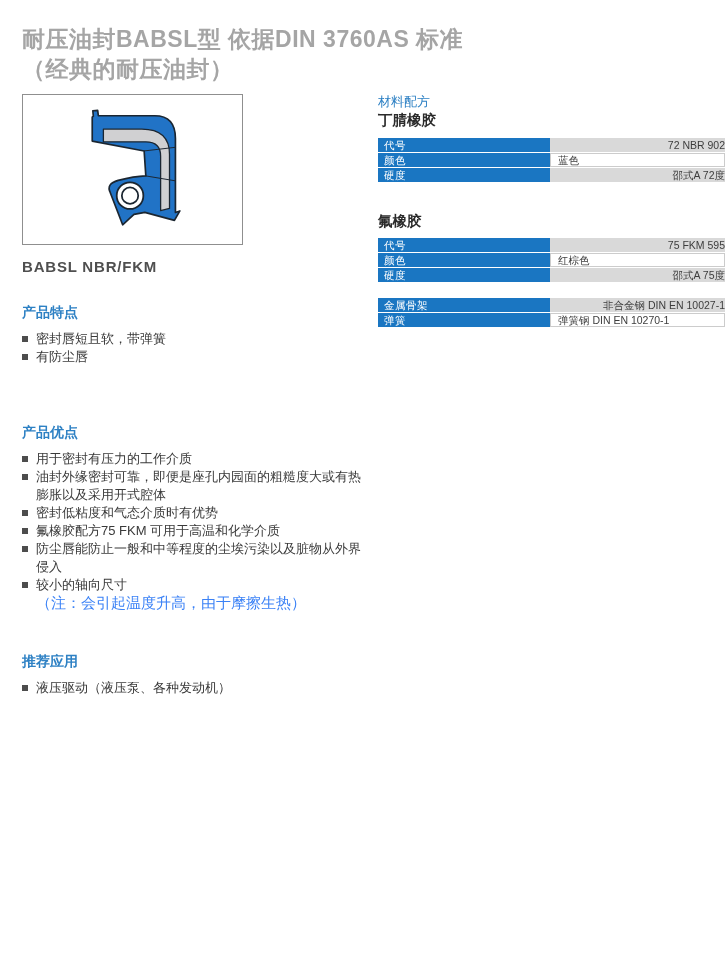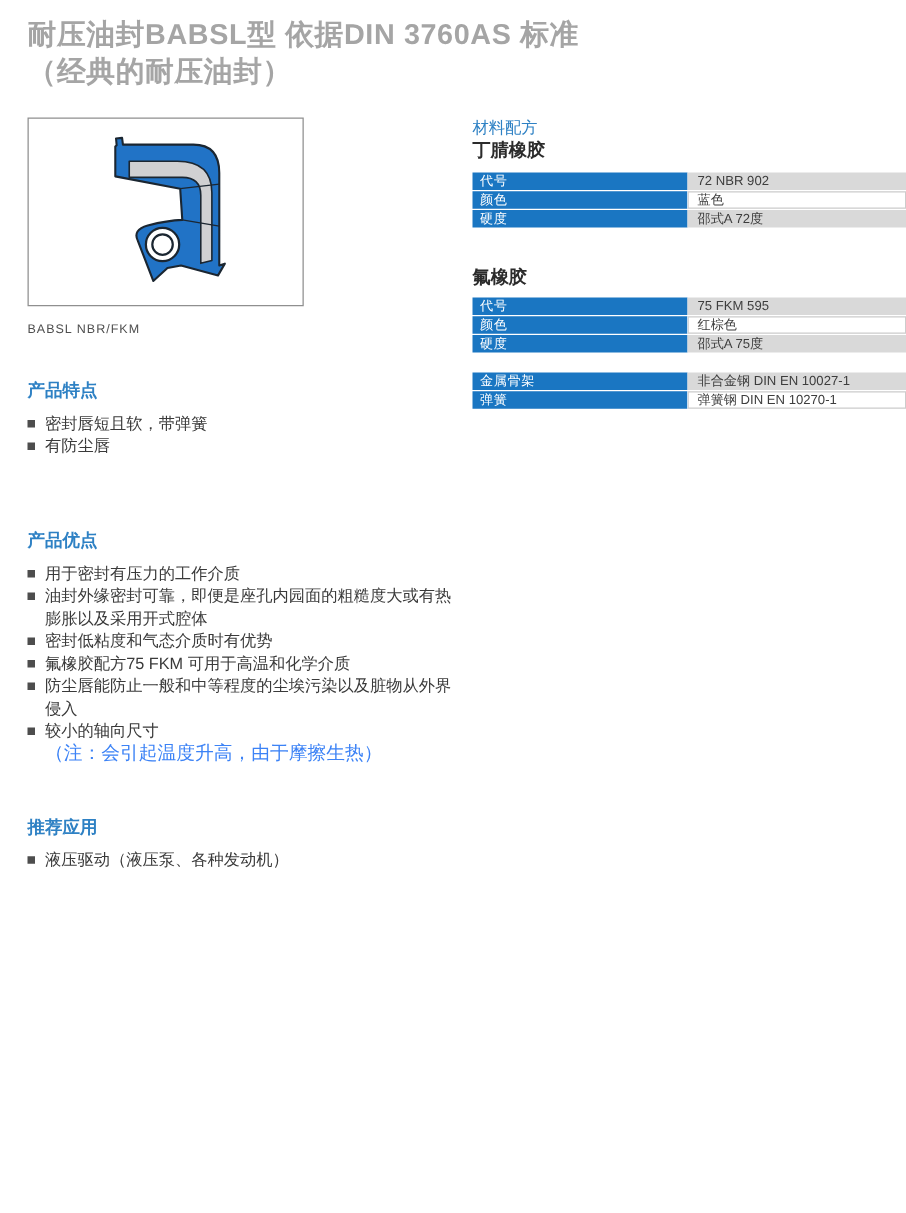--- a/index.html
+++ b/index.html
@@ -4,54 +4,54 @@
 <style>
   * { margin:0; padding:0; box-sizing:border-box; }
   html,body { background:#ffffff; }
   body {
     width:725px; height:970px; position:relative; overflow:hidden;
     font-family:"Liberation Sans","DejaVu Sans",sans-serif;
     -webkit-font-smoothing:antialiased;
   }
   
   .page-title {
-    position:absolute; left:22px; top:12px; width:560px;
+    position:absolute; left:22px; top:24px; width:560px;
     font-size:23px; line-height:30px; font-weight:bold; color:#a5a5a5;
     letter-spacing:0.5px;
   }
   
   .fig-box {
     position:absolute; left:22px; top:94px; width:221px; height:151px;
     border:1px solid #8f8f8f; background:#ffffff;
   }
   .fig-box svg { display:block; width:100%; height:100%; }
   .fig-caption {
     position:absolute; left:22px; top:258px;
-    font-size:10px; color:#4f4f4f; letter-spacing:0.8px;
+    font-size:15px; color:#4f4f4f; letter-spacing:0.8px;font-weight:bold;
   }
   
   .rc-heading {
     position:absolute; left:378px;
     font-size:13px; font-weight:normal; color:#2e81c4;
   }
   .rc-subheading {
     position:absolute; left:378px;
     font-size:14.5px; font-weight:bold; color:#2b2b2b;
   }
   .spec-table { position:absolute; left:378px; width:347px; }
   .spec-row { display:flex; height:14px; margin-bottom:1px; font-size:10.5px; line-height:14px; }
   .spec-label {
     width:172px; flex:none; background:#1a76c2; color:#ffffff;
     padding-left:6px; letter-spacing:0.5px;
   }
   .spec-value {
     flex:1; padding-left:8px; color:#3d3d3d; background:#ffffff;
     box-shadow:inset 0 0 0 1px #cccccc;
   }
-  .spec-value.alt { background:#d9d9d9; box-shadow:none; }
+  .spec-value.alt { background:#d9d9d9; box-shadow:none;text-align:right; }
   
   .section { position:absolute; left:22px; width:346px; }
   .section-heading {
     font-size:14px; font-weight:bold; color:#2e81c4; margin-bottom:8px;
   }
   .bullet-list { list-style:none; font-size:13px; line-height:18px; color:#3a3a3a; }
   .bullet-list li { position:relative; padding-left:14px; }
   .bullet-sq {
     position:absolute; left:0; top:6px; width:6px; height:6px;
     background:#4d4d4d; display:block;

